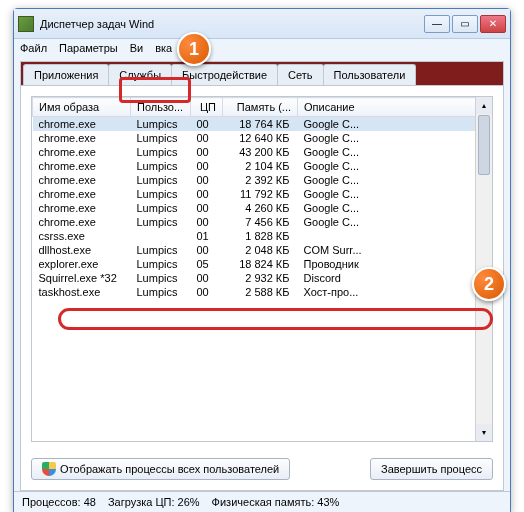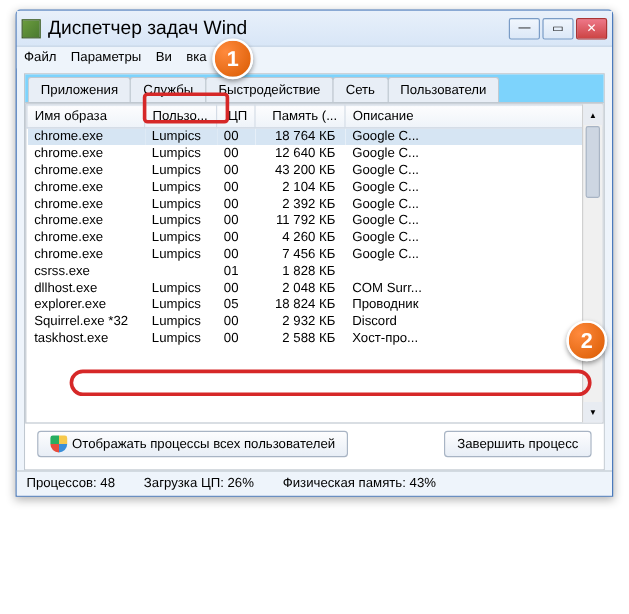--- a/index.html
+++ b/index.html
@@ -28,21 +28,21 @@
     align-items: center;
     padding: 0 4px;
     border-bottom: 1px solid #b8cce0;
   }
   .titlebar .app-icon {
     width: 16px; height: 16px;
     background: linear-gradient(135deg,#6b9c3f,#4a7a2f);
     margin-right: 6px;
     border: 1px solid #3a5a1f;
   }
-  .title-text { flex: 1; color: #000; font-size: 16px; }
+  .title-text { flex: 1; color: #000; font-size: 11px; }
   .win-btns { display: flex; gap: 2px; }
   .win-btn {
     width: 26px; height: 18px;
     border: 1px solid #7a9cc6;
     background: linear-gradient(#f0f6fd,#dce8f7);
     border-radius: 2px;
     display: flex; align-items: center; justify-content: center;
     font-size: 10px;
   }
   .win-btn.close { background: linear-gradient(#e78,#c44); color:#fff; border-color:#a33; }
@@ -53,43 +53,44 @@
     gap: 12px;
   }
   .menubar span { cursor: default; }
   .tab-area {
     background: #fff;
     margin: 4px 6px 0;
     border: 1px solid #c0c8d0;
   }
   .tabs {
     display: flex;
-    background: #7dd3fc;
+    background: #7f1d1d;
     border-bottom: 1px solid #c0c8d0;
     padding: 2px 2px 0;
   }
   .tab {
     padding: 4px 10px;
     border: 1px solid #c0c8d0;
     border-bottom: none;
     background: #e8eef6;
     margin-right: -1px;
     border-radius: 3px 3px 0 0;
     position: relative;
   }
   .tab.active {
     background: #fff;
     z-index: 2;
     margin-bottom: -1px;
     padding-bottom: 5px;
   }
   .table-wrap {
+    margin: 10px;
     border: 1px solid #c0c8d0;
     background: #fff;
-    height: 267px;
+    height: 346px;
     position: relative;
   }
   table { border-collapse: collapse; width: 100%; }
   th {
     background: linear-gradient(#fdfdfe,#eef3f9);
     border: 1px solid #d4dce6;
     text-align: left;
     padding: 3px 6px;
     font-weight: normal;
   }
@@ -151,21 +152,21 @@
     width: 14px; height: 14px;
     display: inline-block;
     background: conic-gradient(#f7c94c 0 25%, #3b8ed8 25% 50%, #e74c3c 50% 75%, #27ae60 75% 100%);
     border-radius: 2px 2px 50% 50%;
   }
   .statusbar {
     display: flex;
     border-top: 1px solid #c0c8d0;
     background: #eef4fb;
     padding: 4px 8px;
-    gap: 24px;
+    gap: 12px;
   }
   
   .callout-tab-highlight {
     position: absolute;
     top: 77px;
     left: 119px;
     width: 72px;
     height: 26px;
     border: 3px solid #d62828;
     border-radius: 4px;

